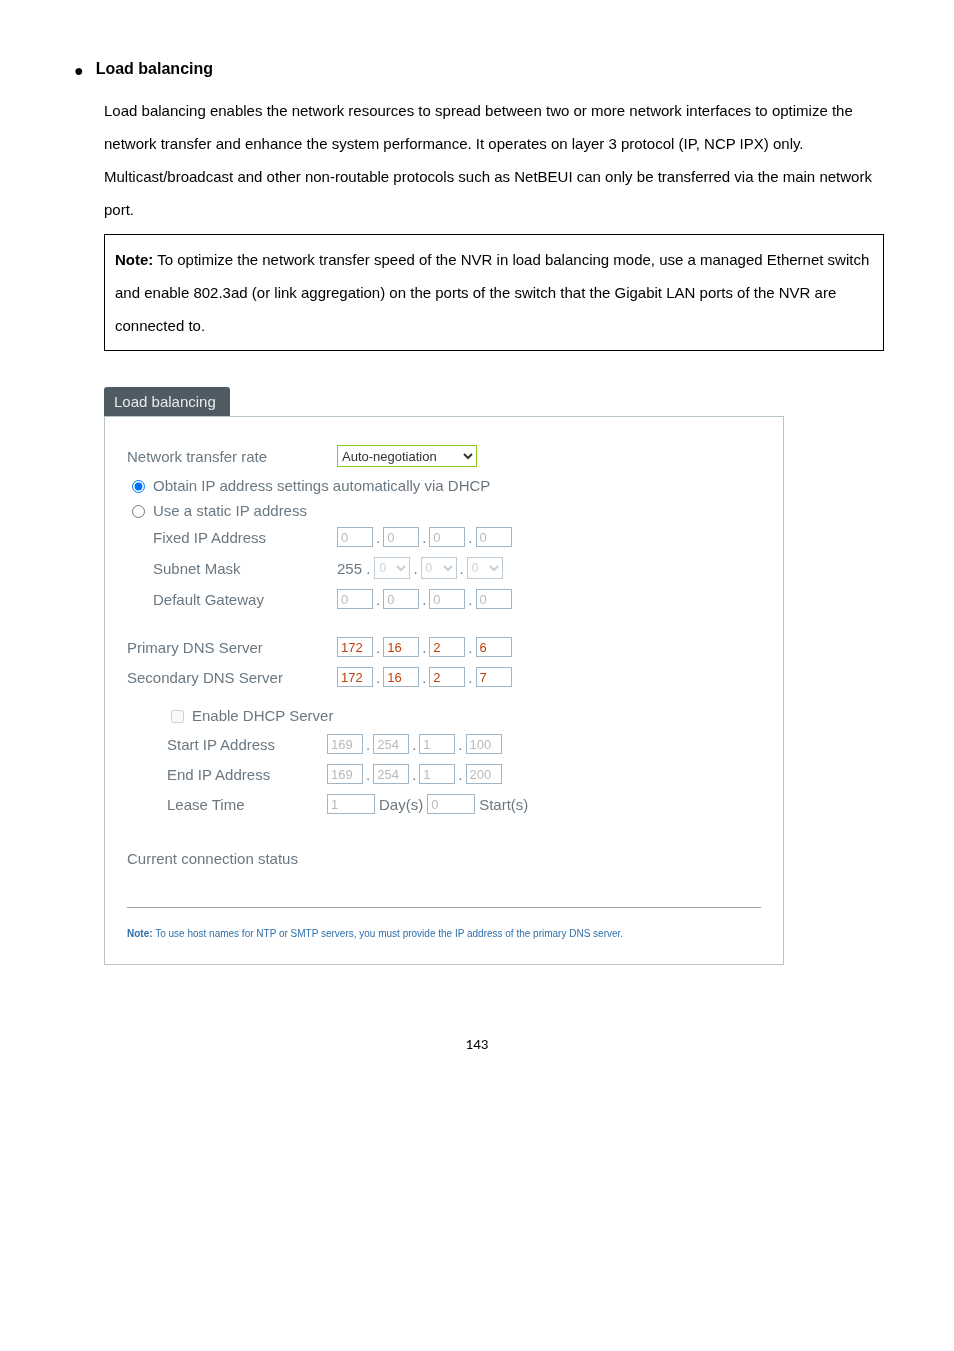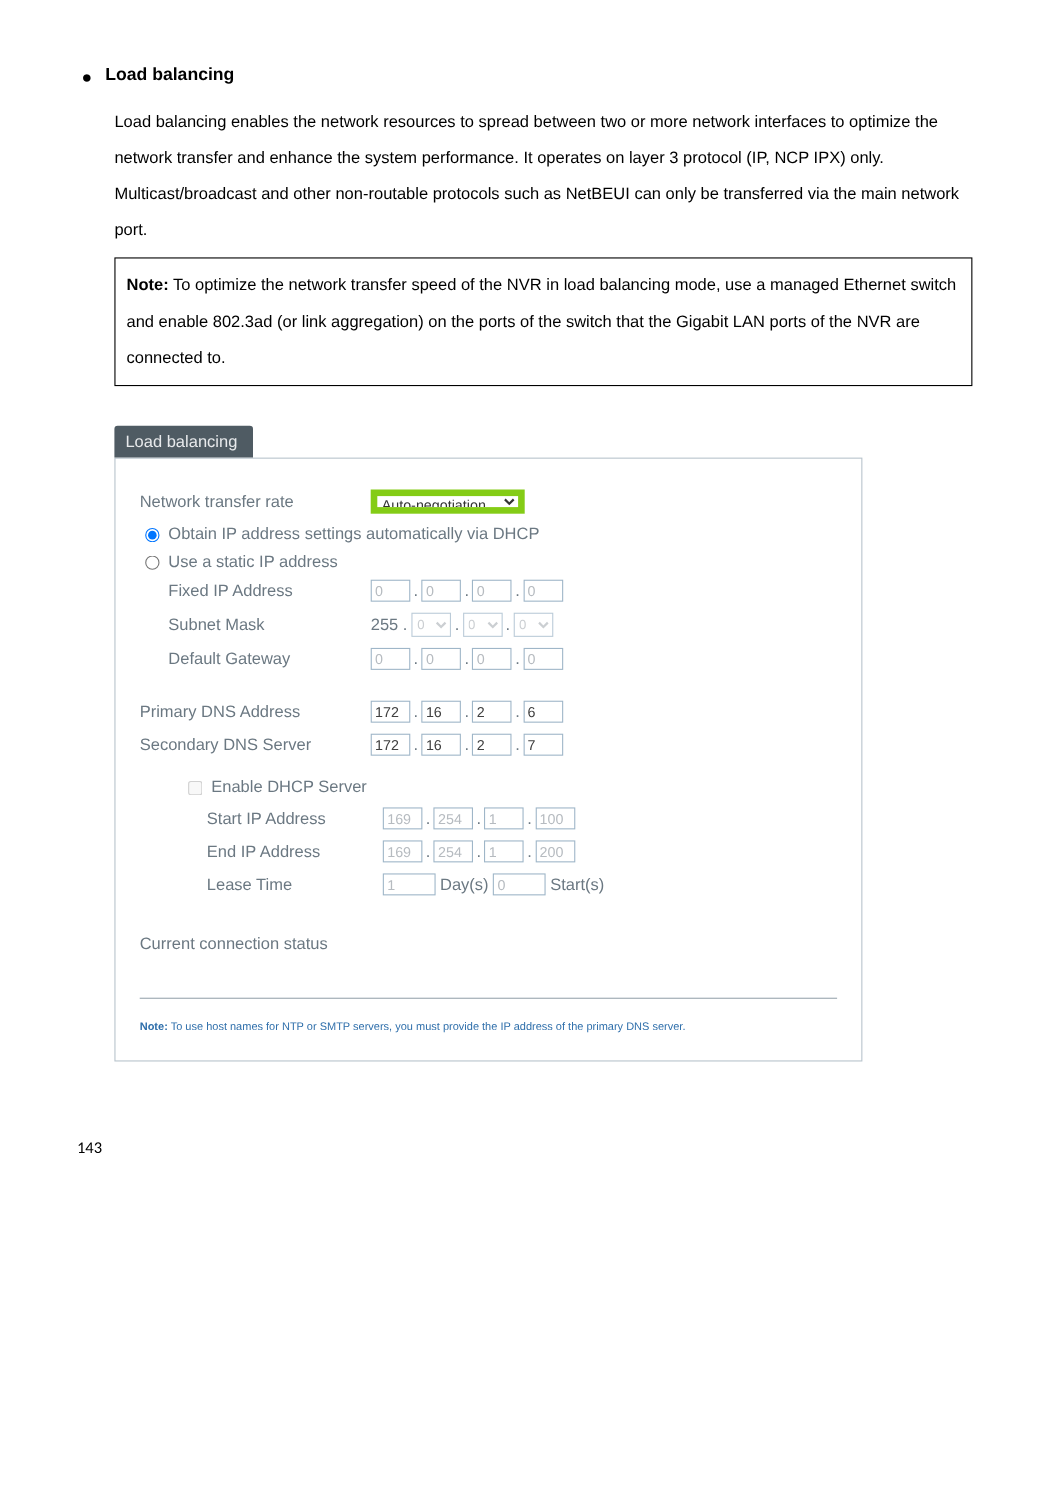--- a/index.html
+++ b/index.html
@@ -74,21 +74,21 @@
     width: 210px;
     color: #6b7882;
   }
   .label-indent {
     margin-left: 26px;
     width: 184px;
   }
   select.sel {
     font-family: Tahoma, Verdana, sans-serif;
     font-size: 13px;
-    border: 6px solid #84cc16;
+    border: 1px solid #84cc16;
     background: #fff;
     height: 22px;
     width: 140px;
     color: #333;
   }
   .radio-row, .check-row {
     display: flex;
     align-items: flex-start;
     margin-bottom: 8px;
   }
@@ -104,39 +104,39 @@
     height: 20px;
     border: 1px solid #9fb6c8;
     font-family: Tahoma, Verdana, sans-serif;
     font-size: 13px;
     text-align: left;
     padding: 0 3px;
     box-sizing: border-box;
     color: #9fa8ae;
     background: #fff;
   }
-  .octet.enabled { color: #404040; }
+  .octet.enabled { color: #c2410c; }
   .octet[disabled] { background: #fff; color: #b6bbc0; }
   .dot {
     margin: 0 3px;
     color: #6b7882;
   }
   .mask-sel {
     width: 36px;
     height: 22px;
     border: 1px solid #9fb6c8;
     font-size: 12px;
     color: #b6bbc0;
     background: #fff;
   }
   .dhcp-block {
     margin-left: 40px;
     margin-top: 20px;
   }
-  .dhcp-block .row .label { width: 160px; margin-left: 21px; }
+  .dhcp-block .row .label { width: 160px; }
   .lease-input {
     width: 48px;
     height: 20px;
     border: 1px solid #9fb6c8;
     font-size: 13px;
     padding: 0 3px;
     color: #b6bbc0;
     box-sizing: border-box;
     background: #fff;
   }
@@ -159,20 +159,21 @@
     margin: 40px 0 18px 0;
   }
   .bottom-note {
     color: #2f6fab;
     line-height: 1.6;
     font-size: 10px;
   }
   .bottom-note b { font-weight: bold; }
 
   .page-num {
+    text-align: center;
     margin-top: 70px;
     font-size: 15px;
     font-family: Calibri, sans-serif;
   }
 </style>
 </head>
 <body>
 
 <div class="section-heading">
   <span class="bullet">●</span>
@@ -239,21 +240,21 @@
           <span class="dot">.</span>
         <input class="octet" disabled="" value="0" style="">
           <span class="dot">.</span>
         <input class="octet" disabled="" value="0" style="">
       </div>
     </div>
 
     <div style="height:18px"></div>
 
     <div class="row">
-      <span class="label">Primary DNS Address</span>
+      <span class="label">Primary DNS Server</span>
       <div class="ip-group">
         <input class="octet enabled" value="172" style="">
           <span class="dot">.</span>
         <input class="octet enabled" value="16" style="">
           <span class="dot">.</span>
         <input class="octet enabled" value="2" style="">
           <span class="dot">.</span>
         <input class="octet enabled" value="6" style="">
       </div>
     </div>

